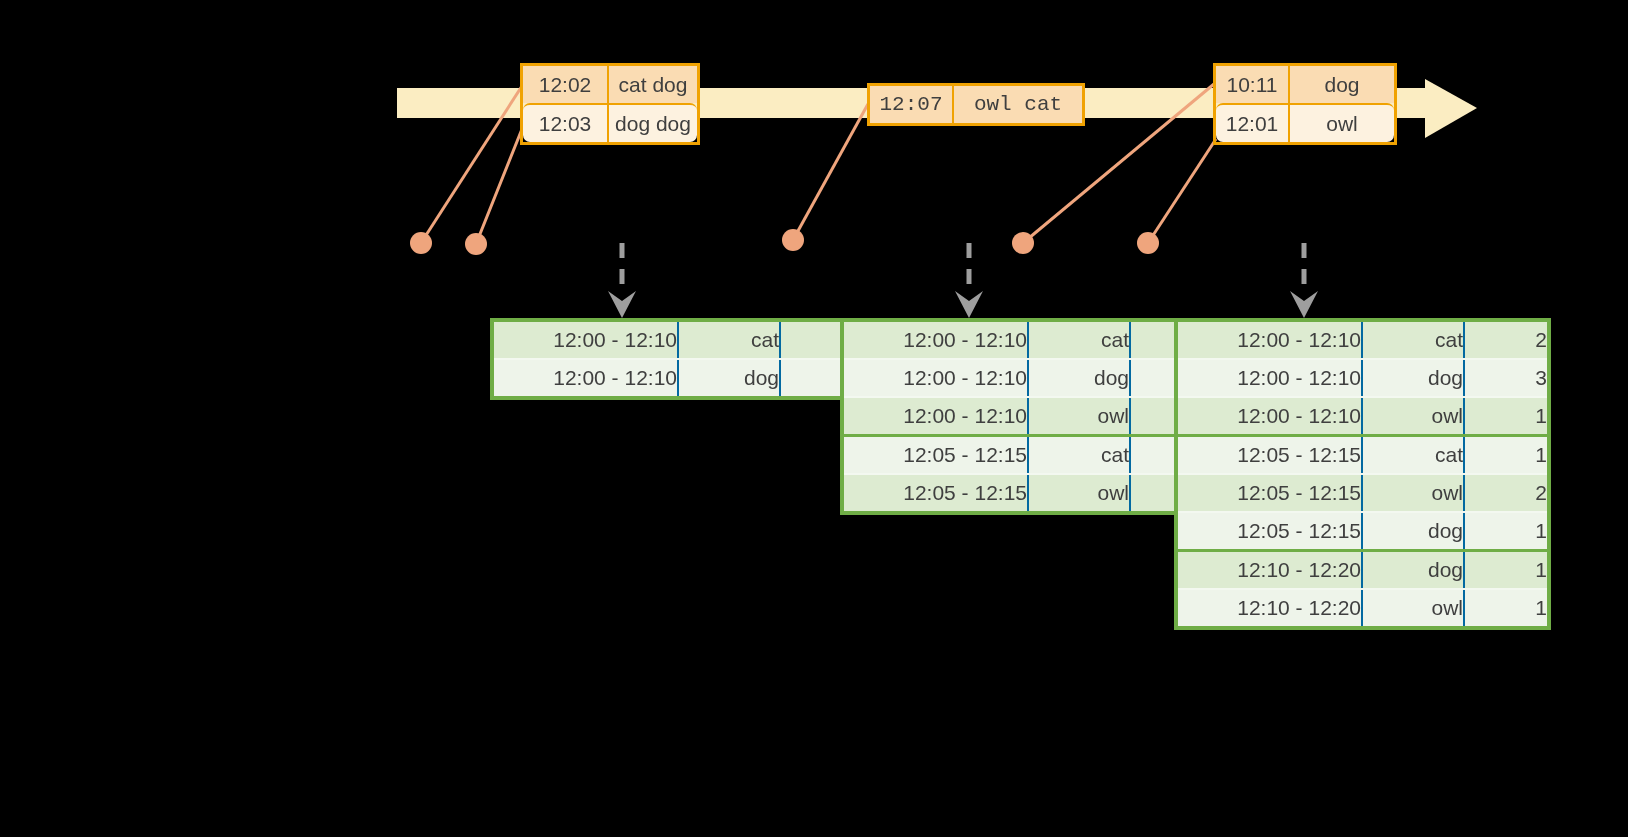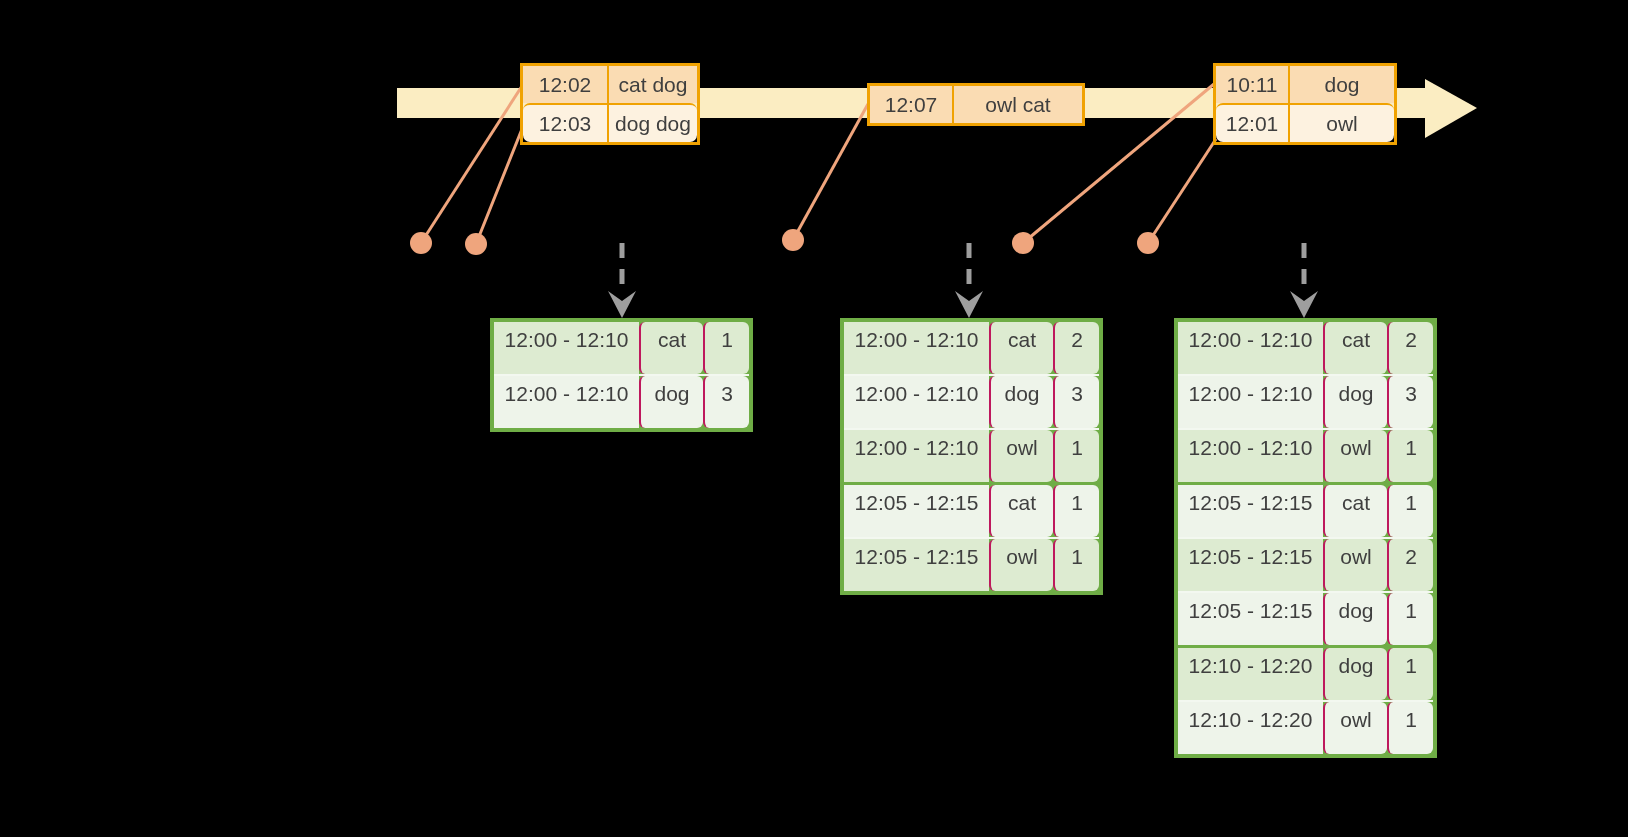--- a/index.html
+++ b/index.html
@@ -19,22 +19,22 @@
   .cream { background:#FDF2E0; }
   .ea .etime { width:84px; }  .ea .ewords { width:88px; }
   .eb .etime { width:82px; }  .eb .ewords { width:128px; }
   .ec .etime { width:72px; }  .ec .ewords { width:104px; }
 
   
   .gtable { position:absolute; border:4px solid #6FAD46; font-size:21px; background:#6FAD46; }
   .grow { display:flex; }
   .grow + .grow { border-top:2px solid #F3F8F0; }
   .grow.group { border-top:3px solid #6FAD46; }
-  .gcell { line-height:36px; height:52px; text-align:center; white-space:nowrap; }
-  .gcell + .gcell { border-left:2px solid #be185d;border-radius:6px; }
+  .gcell { line-height:36px; height:36px; text-align:right; white-space:nowrap;padding-left:38px; }
+  .gcell + .gcell { border-left:2px solid #0369a1; }
   .gwindow { width:145px; } .gword { width:62px; } .gcount { width:44px; }
   .rdark  .gcell { background:#DDEBD1; }
   .rlight .gcell { background:#EEF4EA; }
 </style>
 </head>
 <body>
 
 <div class="canvas">
 
   <svg class="overlay" width="1628" height="837" viewBox="0 0 1628 837">
@@ -74,21 +74,21 @@
     <div class="erow peach">
       <div class="ecell etime">12:02</div>
       <div class="ecell ewords">cat dog</div>
     </div>
     <div class="erow cream">
       <div class="ecell etime">12:03</div>
       <div class="ecell ewords">dog dog</div>
     </div>
   </div>
 
-  <div class="etable eb" style="left:867px; top:83px;">
+  <div class="etable eb" style="left:867px; top:83px;font-family:Liberation Mono, monospace;">
     <div class="erow peach">
       <div class="ecell etime">12:07</div>
       <div class="ecell ewords">owl cat</div>
     </div>
   </div>
 
   <div class="etable ec" style="left:1213px; top:63px;">
     <div class="erow peach">
       <div class="ecell etime">10:11</div>
       <div class="ecell ewords">dog</div>

